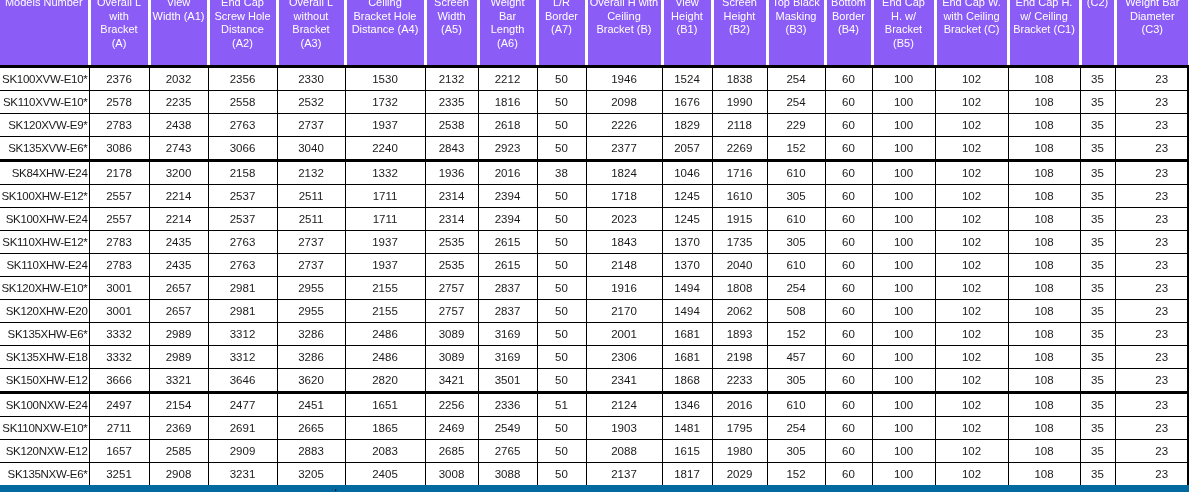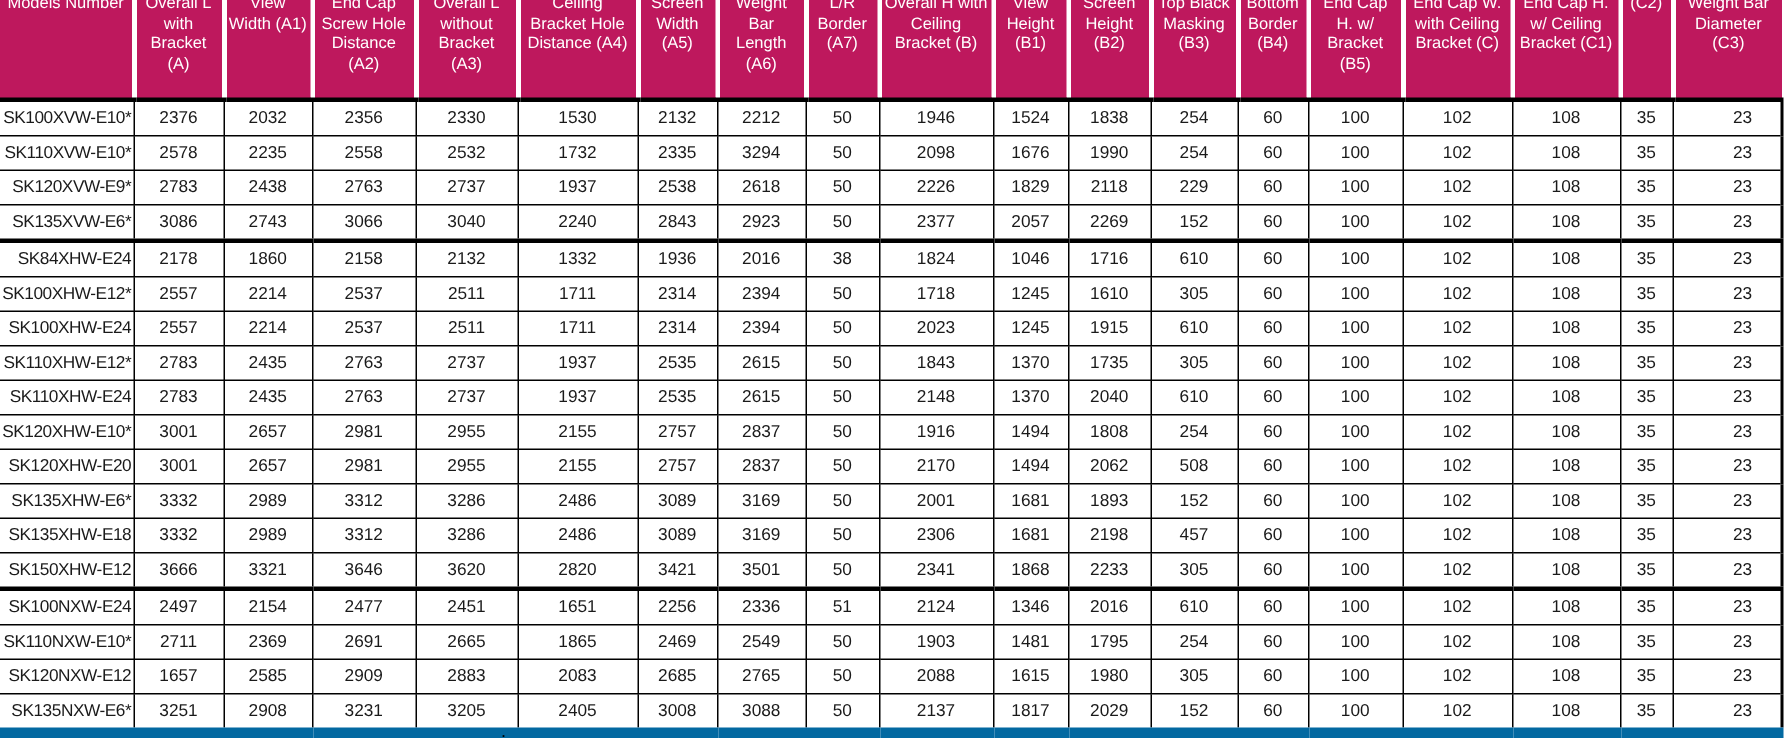--- a/index.html
+++ b/index.html
@@ -10,21 +10,21 @@
     overflow: hidden;
     position: relative;
   }
   table.spec {
     border-collapse: collapse;
     table-layout: fixed;
     width: 1188px;
     margin: 0;
   }
   thead th {
-    background: #be185d;
+    background: #8b5cf6;
     color: #ffffff;
     font-weight: normal;
     font-size: 11px;
     line-height: 13.5px;
     vertical-align: top;
     height: 65px;
     padding: 0 2px;
     border: none;
     border-left: 3px solid #ffffff;
     border-bottom: 3px solid #000000;
@@ -167,21 +167,21 @@
         <td>23</td>
       </tr>
       <tr>
         <td class="model-cell">SK110XVW-E10*</td>
         <td>2578</td>
         <td>2235</td>
         <td>2558</td>
         <td>2532</td>
         <td>1732</td>
         <td>2335</td>
-        <td>3294</td>
+        <td>1816</td>
         <td>50</td>
         <td>2098</td>
         <td>1676</td>
         <td>1990</td>
         <td>254</td>
         <td>60</td>
         <td>100</td>
         <td>102</td>
         <td>108</td>
         <td>35</td>
@@ -225,21 +225,21 @@
         <td>60</td>
         <td>100</td>
         <td>102</td>
         <td>108</td>
         <td>35</td>
         <td>23</td>
       </tr>
       <tr class="group-start">
         <td class="model-cell">SK84XHW-E24</td>
         <td>2178</td>
-        <td>1860</td>
+        <td>3200</td>
         <td>2158</td>
         <td>2132</td>
         <td>1332</td>
         <td>1936</td>
         <td>2016</td>
         <td>38</td>
         <td>1824</td>
         <td>1046</td>
         <td>1716</td>
         <td>610</td>

